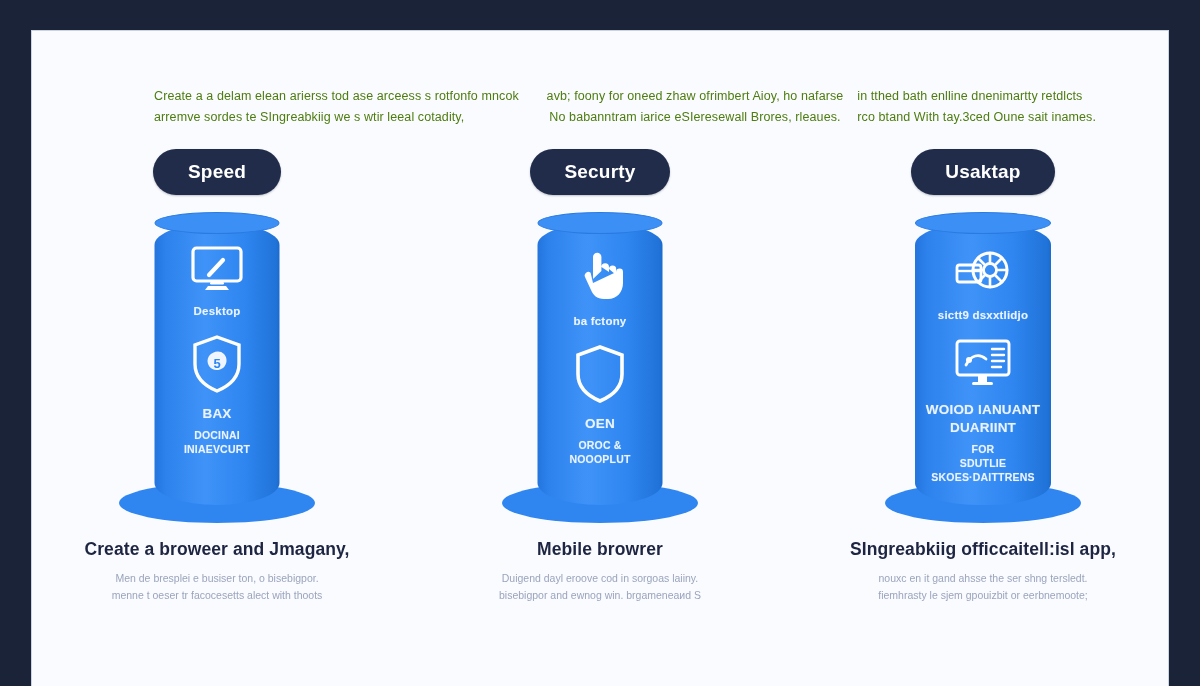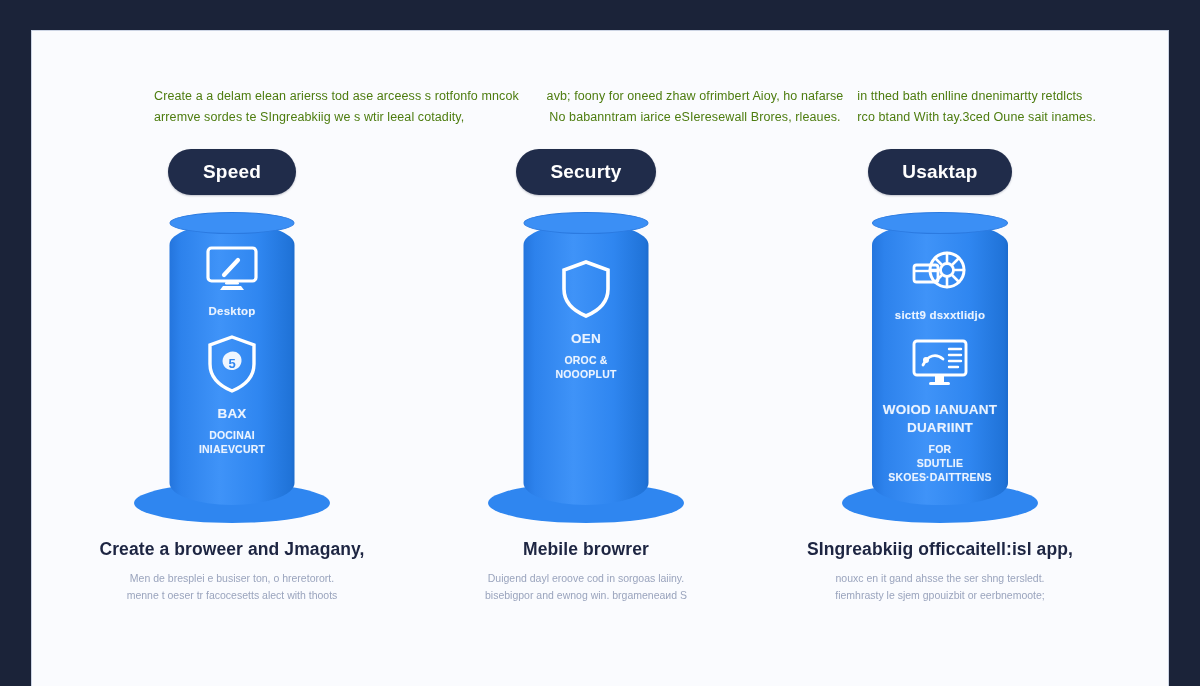--- a/index.html
+++ b/index.html
@@ -60,22 +60,22 @@
   .intro-block.col-b { width: 360px; text-align: center; }
   .intro-block.col-c { width: 250px; text-align: left; }
 
   
   #columns {
     position: absolute;
     left: 0;
     top: 118px;
     width: 100%;
     display: flex;
-    justify-content: flex-start;
-    padding: 0 35px;
+    justify-content: space-between;
+    padding: 0 20px;
     gap: 24px;
   }
 
   .column {
     width: 330px;
     display: flex;
     flex-direction: column;
     align-items: center;
   }
 
@@ -270,37 +270,48 @@
                 <span class="ln">INIAEVCURT</span>
               </div>
             </div>
 
           </div>
         </div>
 
         <div class="caption">
           <div class="caption-title">Create a broweer and Jmagany,</div>
           <div class="caption-sub">
-            <span class="ln">Men de bresplei e busiser ton, o hreretorort.</span>
+            <span class="ln">Men de bresplei e busiser ton, o bisebigpor.</span>
             <span class="ln">menne t oeser  tr facocesetts alect with thoots</span>
           </div>
         </div>
       </div>
 
       <div class="column">
 
         <div class="pill">Securty</div>
 
         <div class="pillar-wrap">
           <div class="base-ellipse"></div>
           <div class="cylinder"></div>
           <div class="cyl-top"></div>
 
           <div class="cyl-content">
 
+            <div class="icon-group">
+              <span class="glyph">
+                <svg width="50" height="58" viewBox="0 0 50 58" fill="none">
+                  <path d="M18 34 V12 a4.2 4.2 0 0 1 8.4 0 v14 m0-4 a3.8 3.8 0 0 1 7.6 0 v5 m0-3 a3.6 3.6 0 0 1 7.2 0 v6
+                           m0-3 a3.4 3.4 0 0 1 6.8 0 v11 c0 9-6 16-15 16 h-4 c-7 0-11-4-13-9 l-6-13 a3.6 3.6 0 0 1 5.6-4.2 L18 38" fill="#ffffff"></path>
+                </svg>
+              </span>
+              <div class="icon-caption">
+                <span class="ln">ba fctony</span>
+              </div>
+            </div>
 
             <div class="icon-group g2">
               <span class="glyph">
                 <svg width="56" height="60" viewBox="0 0 56 60" fill="none">
                   <path d="M28 3 L50 11 V30 C50 44 40 52 28 57 C16 52 6 44 6 30 V11 Z" stroke="#ffffff" stroke-width="3.6" fill="none"></path>
                 </svg>
               </span>
               <div class="icon-caption big">
                 <span class="ln">OEN</span>
               </div>

